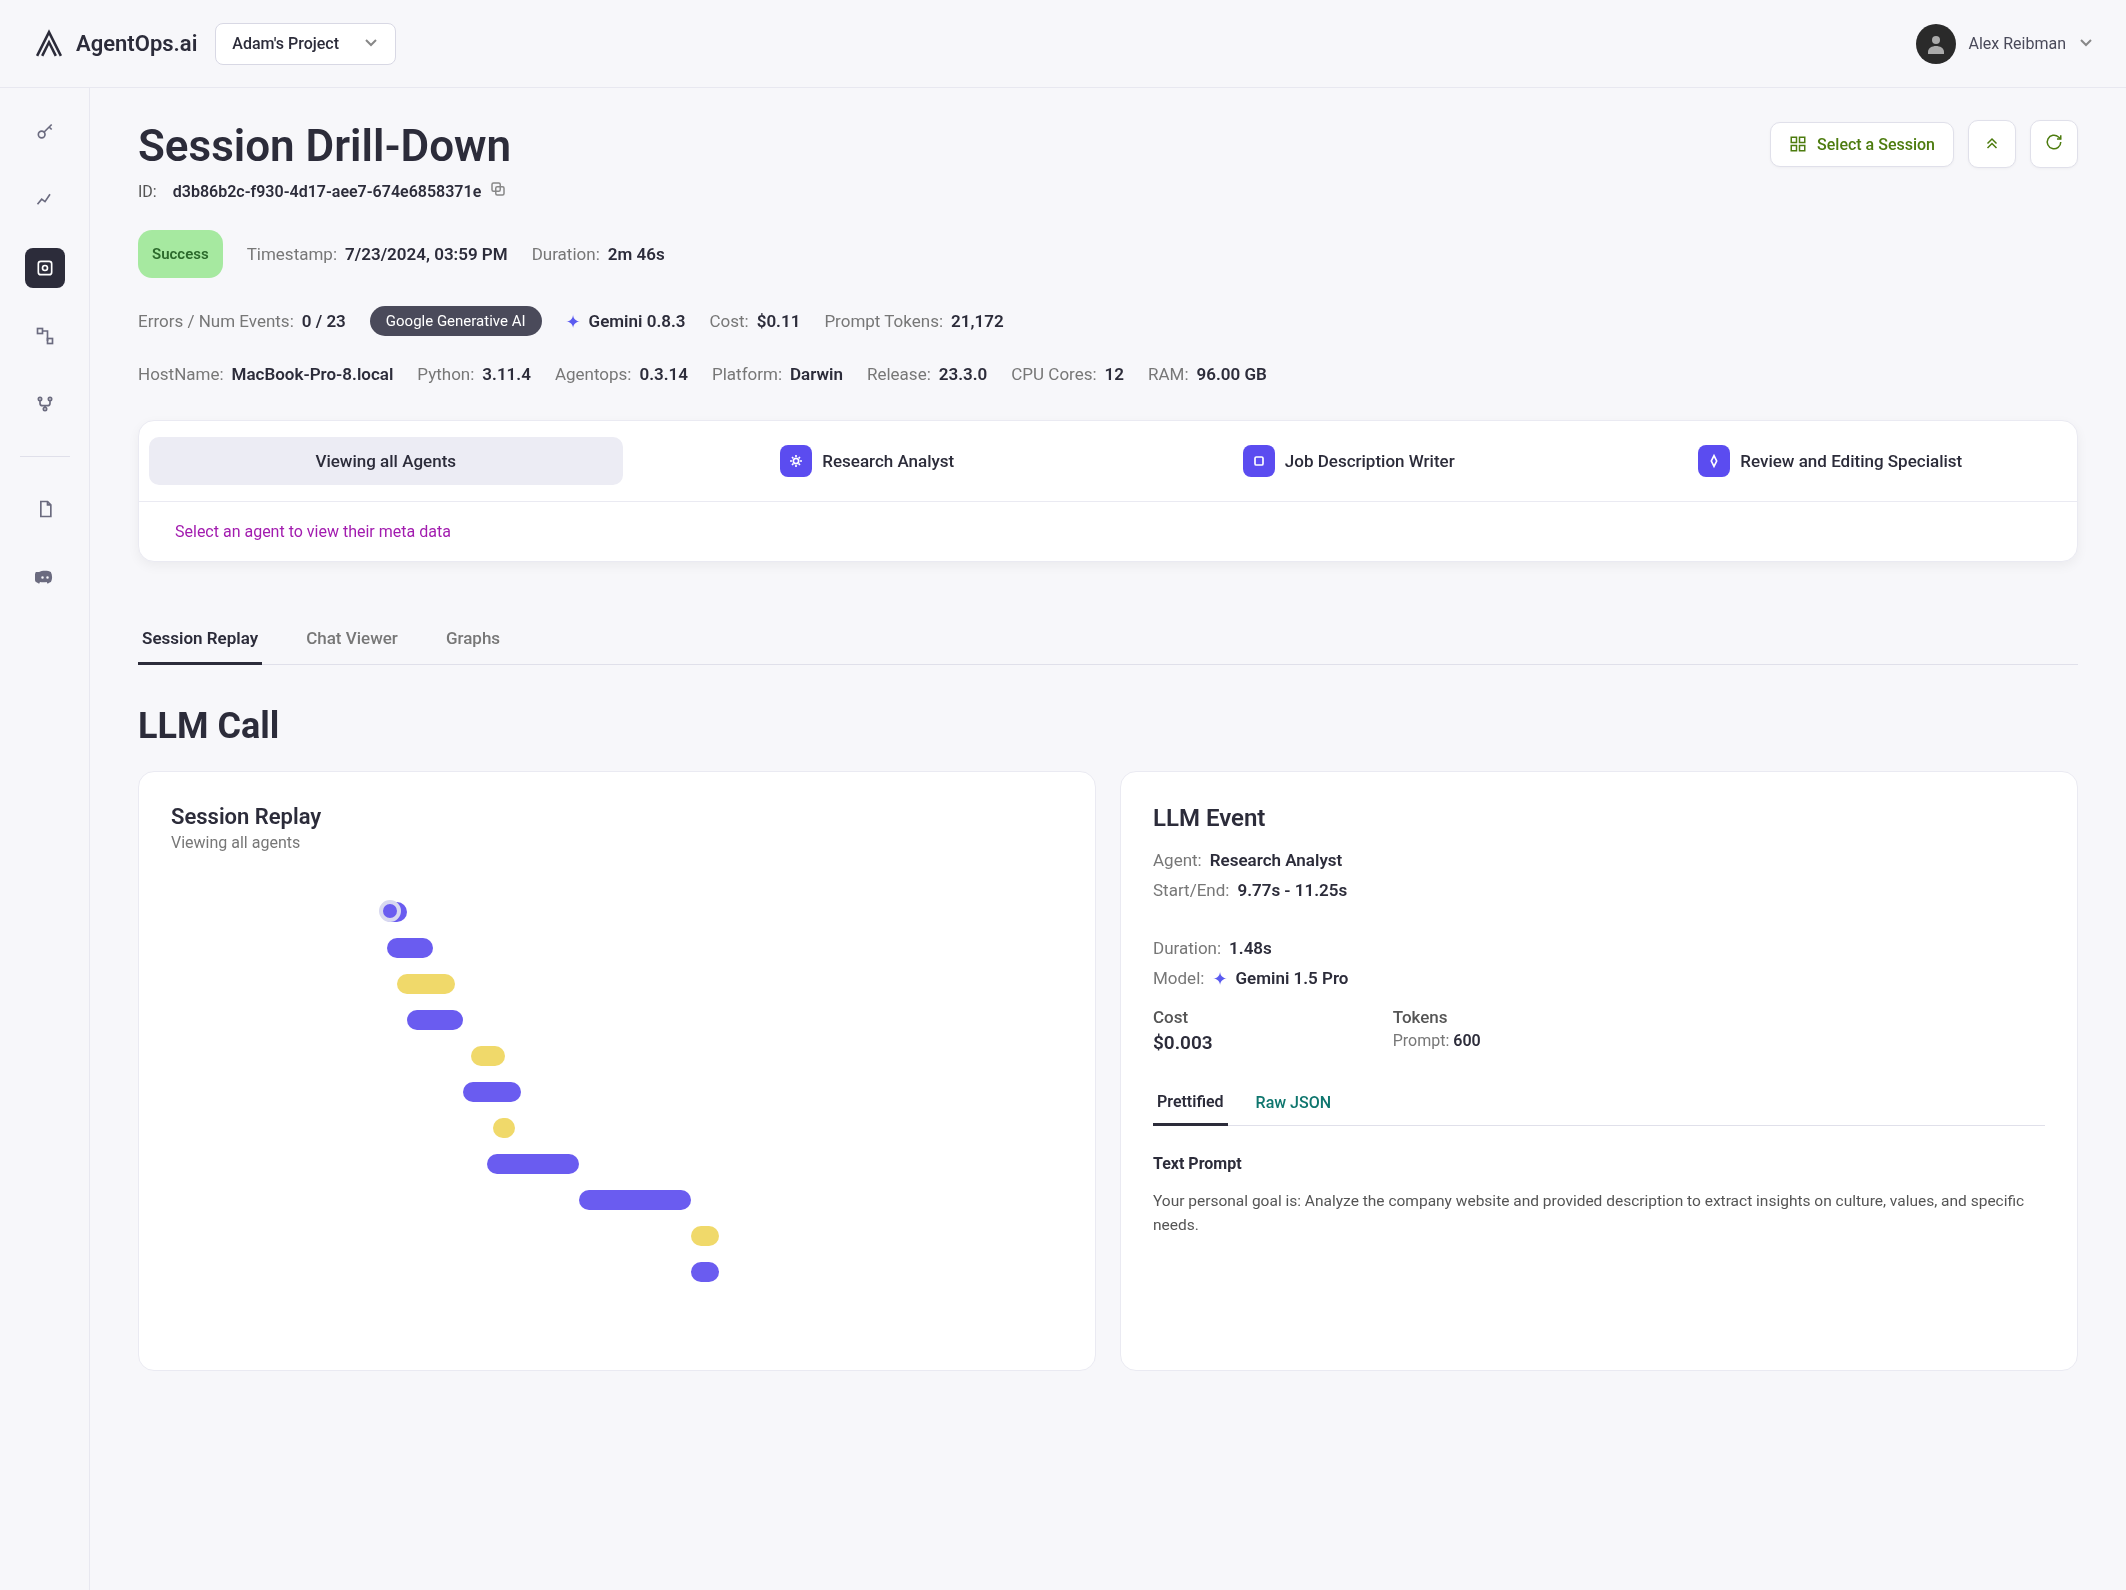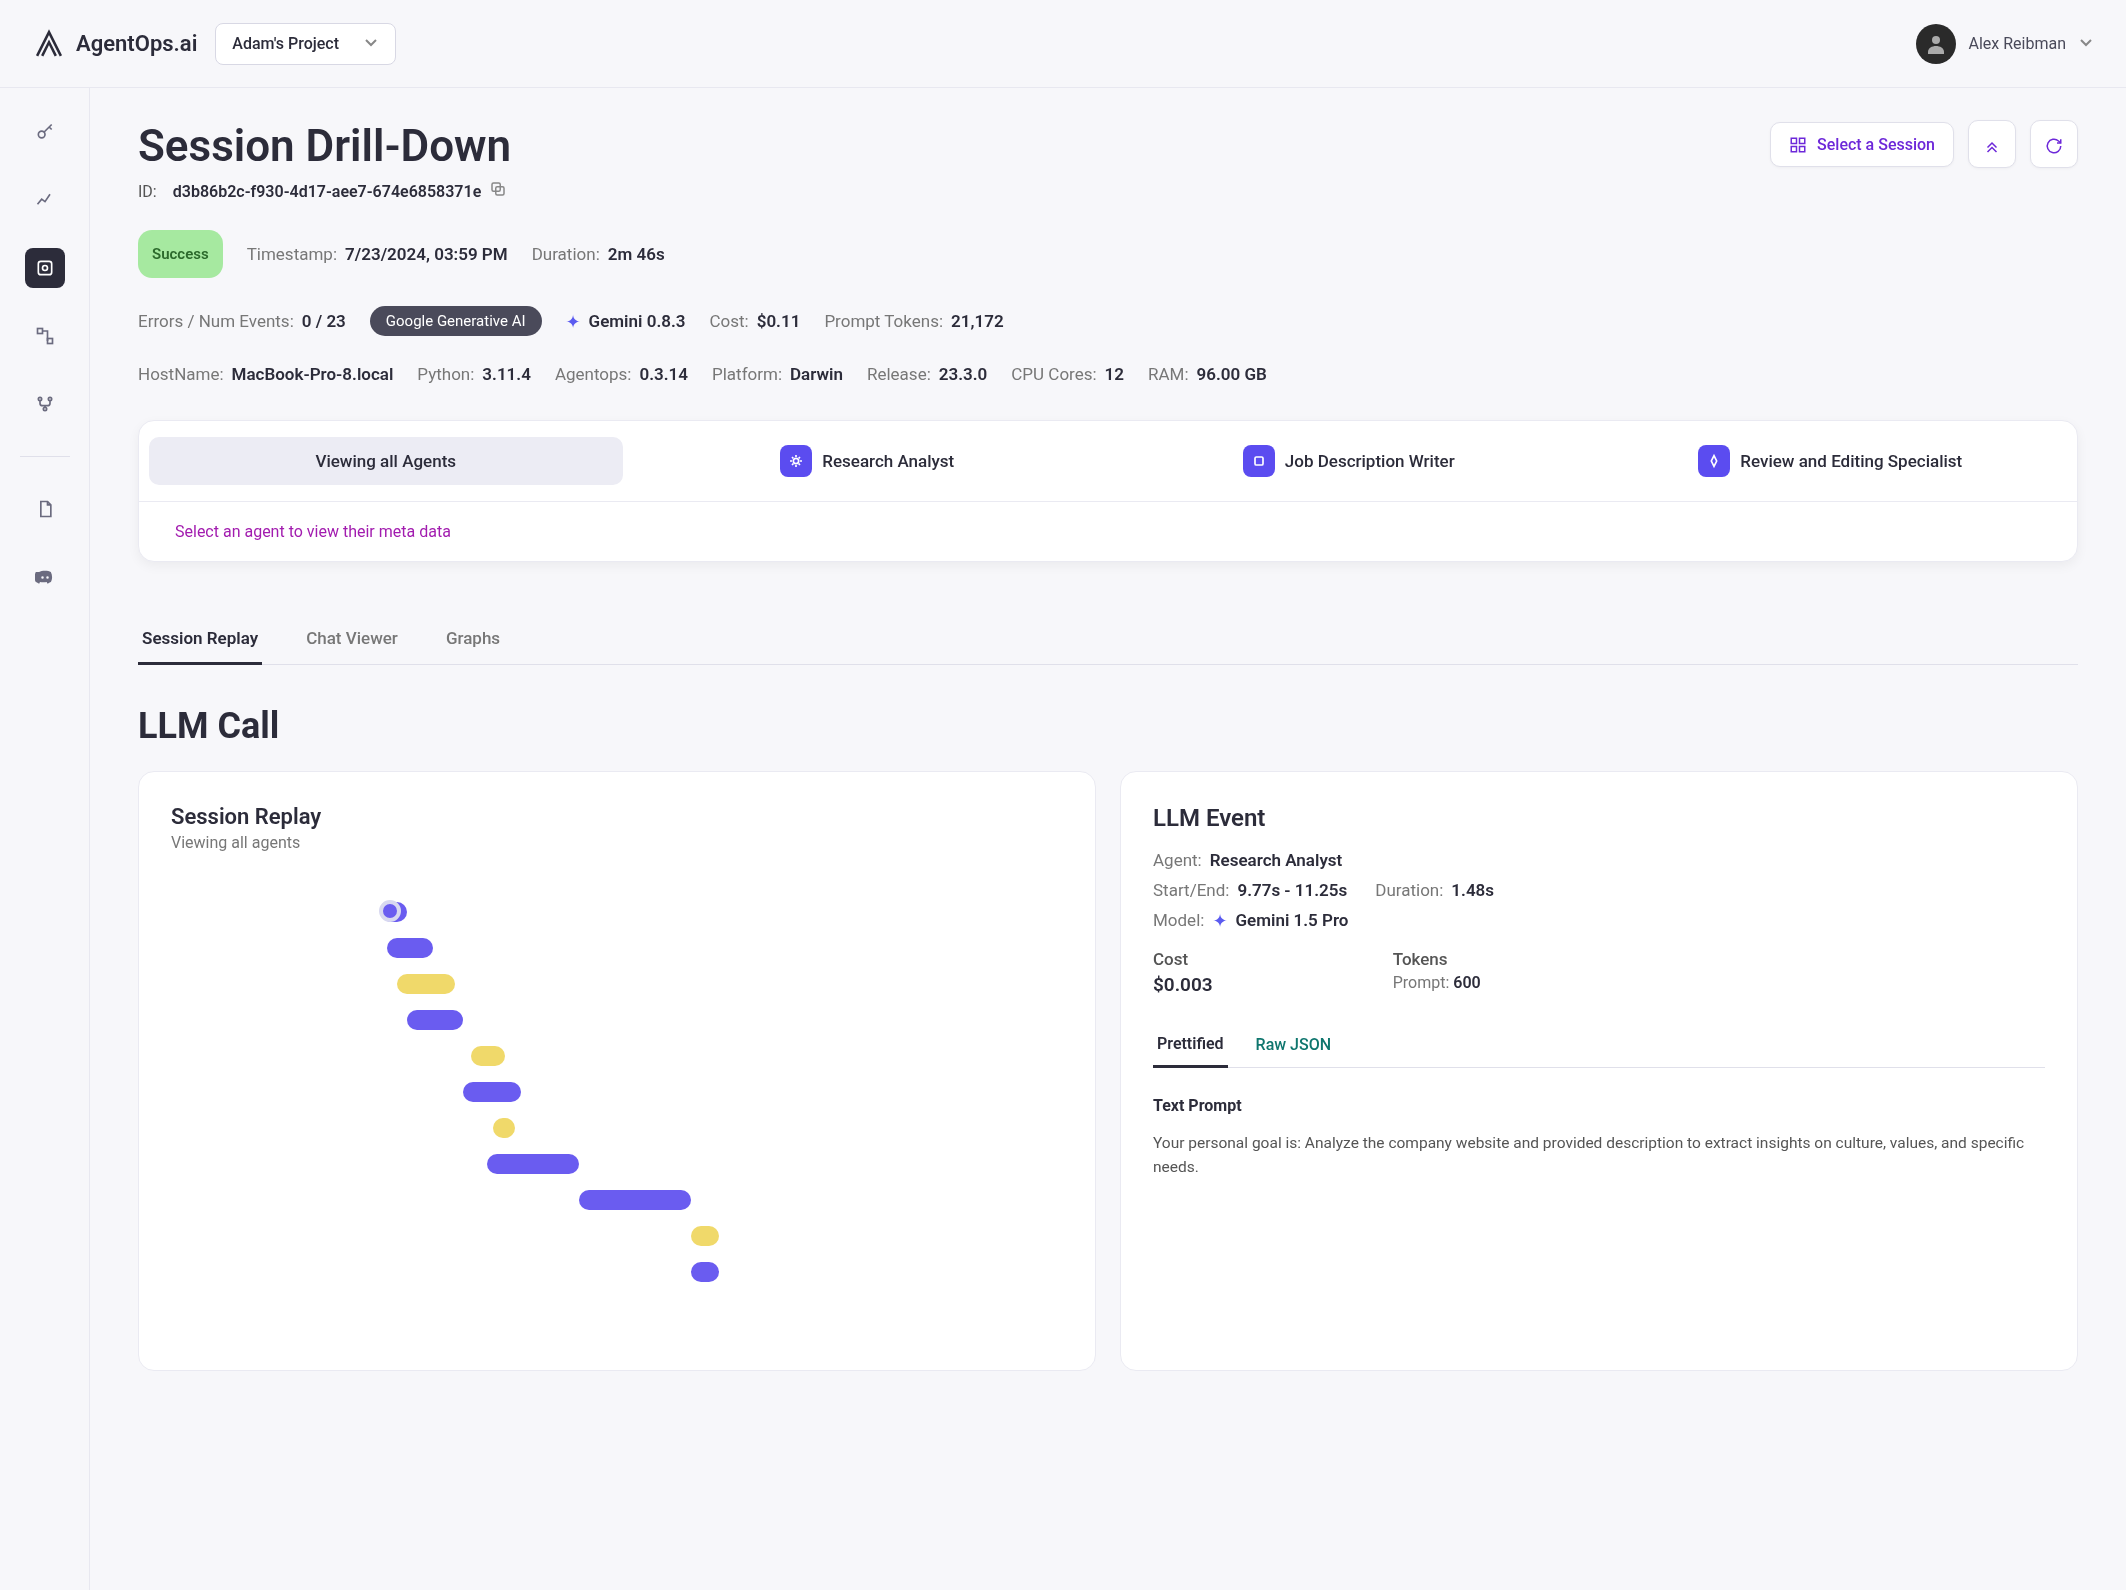--- a/index.html
+++ b/index.html
@@ -80,26 +80,26 @@
 .session-id-row .idval { font-weight: 600; color: #2c2c3a; margin-left: 8px; }
 .copy-icon { cursor: pointer; color: #888; }
 
 .header-actions { display: flex; gap: 14px; align-items: center; }
 .btn {
   border: 1px solid #e0e0ea;
   background: #fff;
   border-radius: 10px;
   padding: 12px 18px;
   display: flex;
-  align-items: flex-end;
+  align-items: flex-start;
   gap: 10px;
   font-size: 16px;
   font-weight: 500;
   cursor: pointer;
-  color: #6d28d9;
+  color: #4d7c0f;
   box-shadow: 0 1px 3px rgba(0,0,0,0.04);
 }
 .btn.icon-only { padding: 12px; width: 48px; height: 48px; justify-content: center; }
 
 .meta-row {
   display: flex;
   align-items: center;
   flex-wrap: wrap;
   gap: 24px;
   margin-top: 28px;
@@ -208,21 +208,21 @@
   width: 22px; height: 22px;
   border-radius: 50%;
   border: 4px solid #d8d8f0;
   background: #6a5cf0;
 }
 
 .llm-event h3 { font-size: 24px; margin-bottom: 18px; }
 .kv { display: flex; gap: 8px; margin-bottom: 10px; font-size: 17px; }
 .kv .k { color: #777; }
 .kv .v { font-weight: 600; }
-.kv-inline { display: flex; gap: 28px; flex-wrap: wrap; }
+.kv-inline { display: flex; gap: 28px; flex-wrap: wrap; flex-direction: column; }
 .cost-tokens { display: flex; gap: 180px; margin-top: 18px; }
 .ct-block .ct-label { color: #555; font-size: 17px; font-weight: 500; }
 .ct-block .ct-val { font-size: 19px; font-weight: 600; margin-top: 4px; }
 .ct-block .ct-sub { color: #777; font-size: 16px; margin-top: 4px; }
 
 .inner-tabs { display: flex; gap: 24px; margin-top: 28px; border-bottom: 1px solid #e0e0ea; align-items: center; }
 .inner-tab { padding: 10px 4px 12px 4px; font-size: 16px; color: #0f766e; cursor: pointer; font-weight: 500; }
 .inner-tab.active { color: #2c2c3a; font-weight: 600; border-bottom: 3px solid #2c2c3a; margin-bottom: -1px; }
 
 .prompt-section { margin-top: 28px; }

